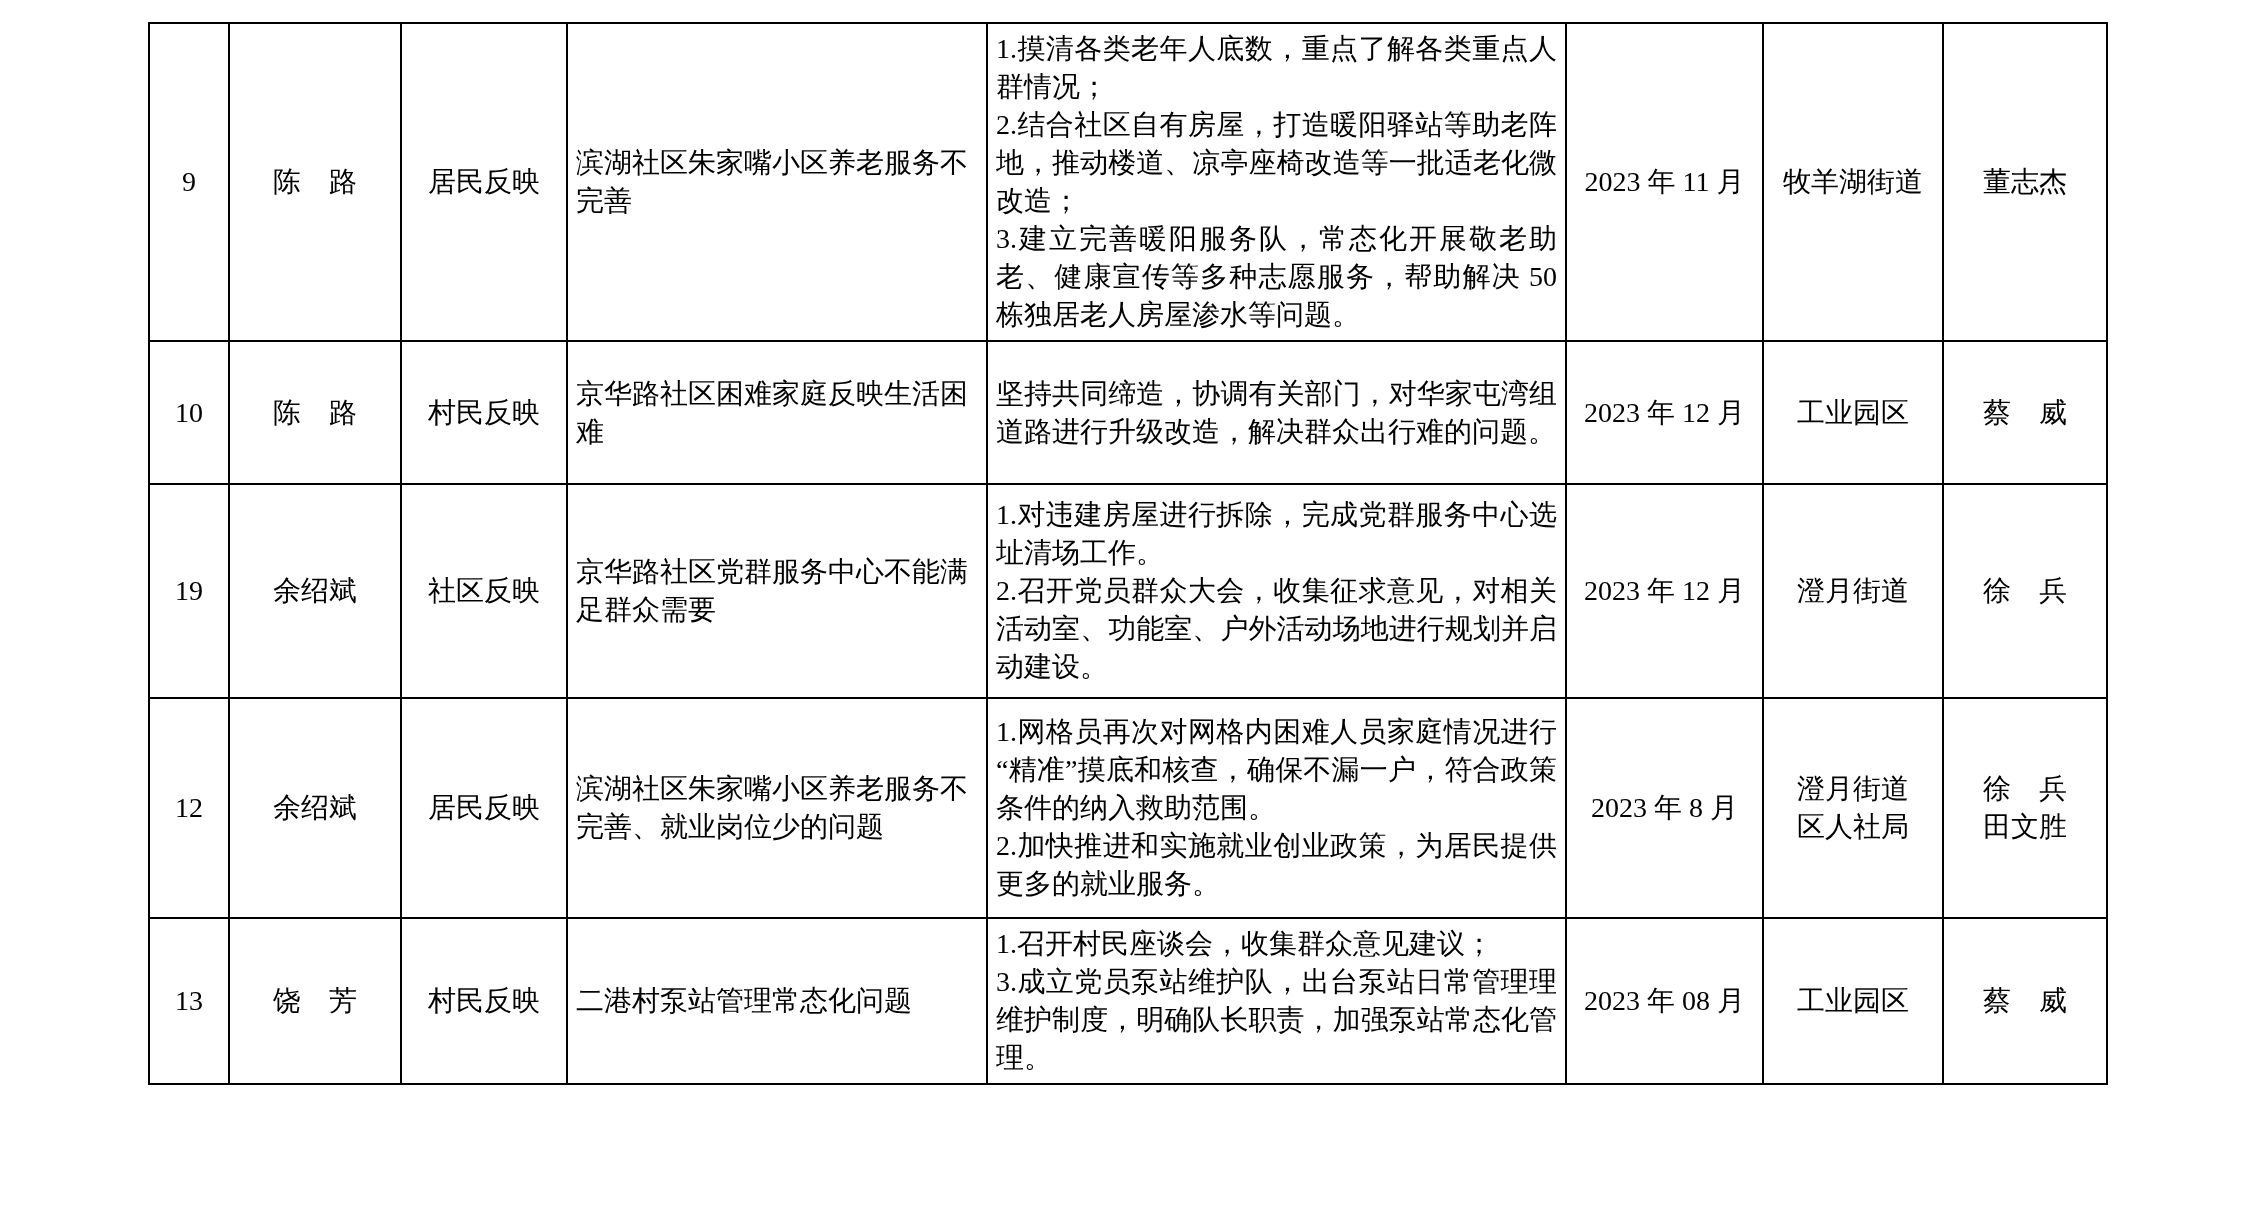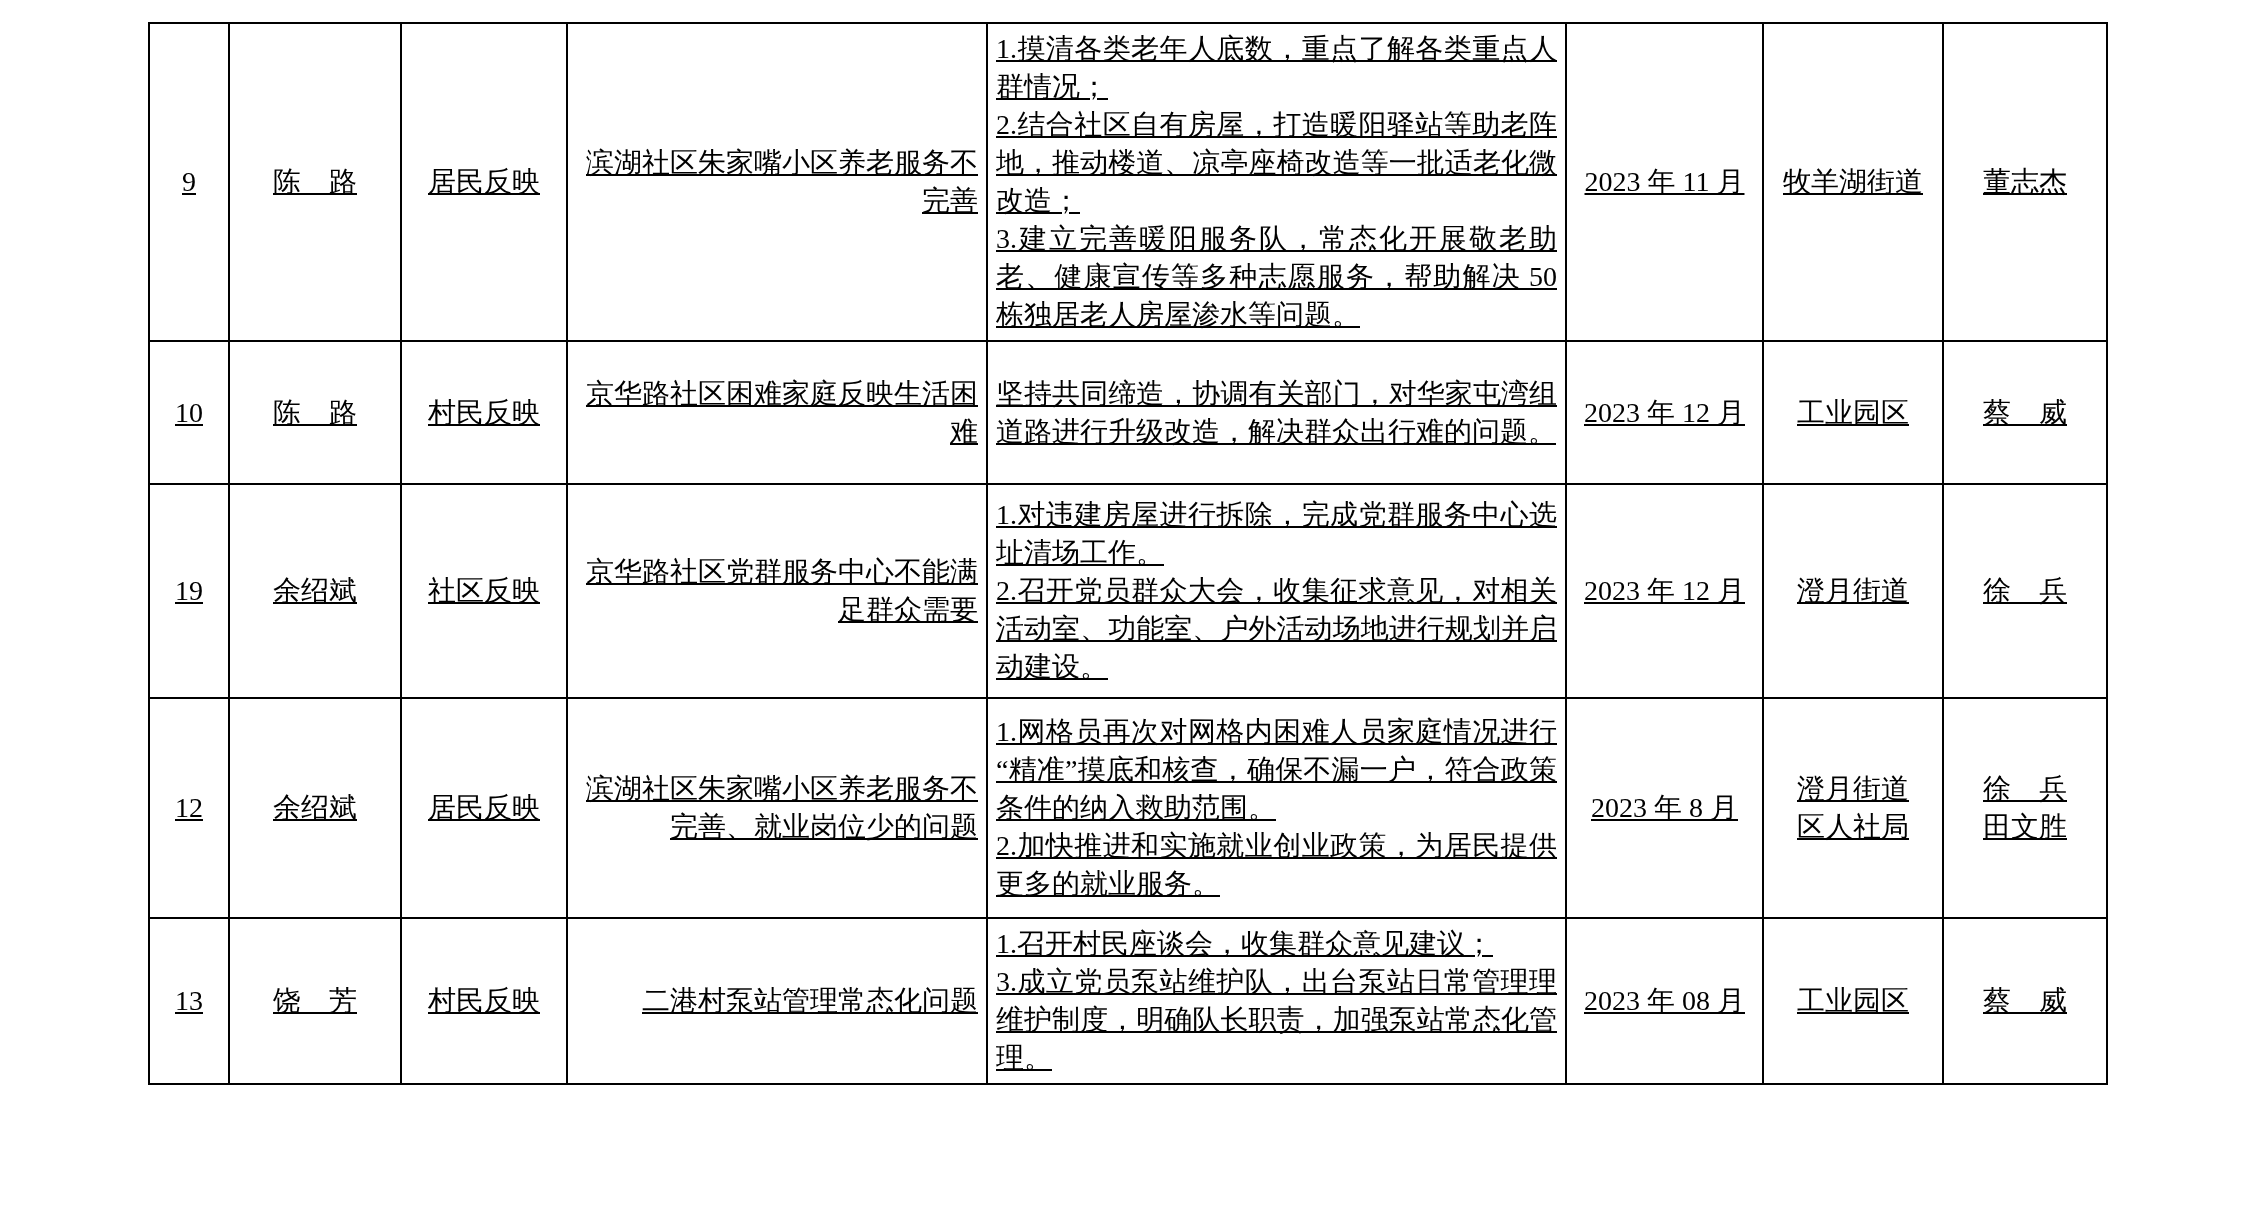--- a/index.html
+++ b/index.html
@@ -21,27 +21,26 @@
     table-layout: fixed;
   }
   table.doc-table td {
     border: 2px solid #000000;
     font-size: 28px;
     line-height: 38px;
     padding: 6px 8px;
     vertical-align: middle;
     overflow: hidden;
     word-break: break-all;
-    text-decoration: underline;
   }
   td.c-index, td.c-name, td.c-source, td.c-date, td.c-unit, td.c-person {
     text-align: center;
   }
   td.c-issue {
-    text-align: right;
+    text-align: left;
   }
   td.c-measures {
     text-align: justify;
     white-space: pre-line;
   }
   td.c-unit, td.c-person {
     white-space: pre-line;
   }
   tr.row-9  { height: 313px; }
   tr.row-10 { height: 143px; margin-left: 31px; }

